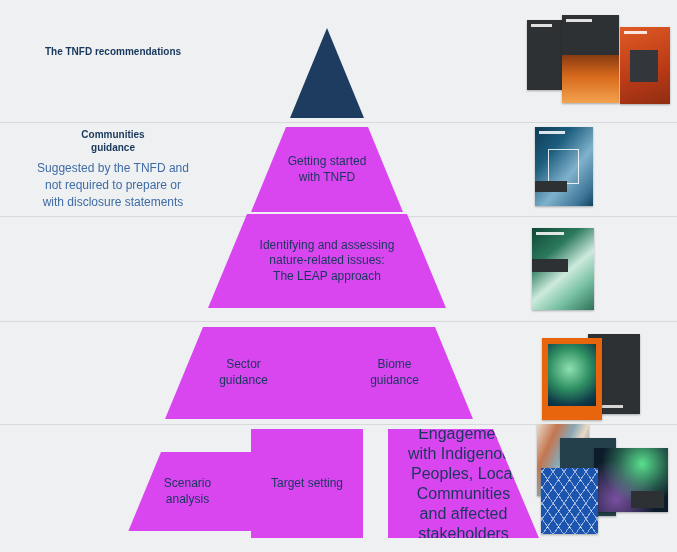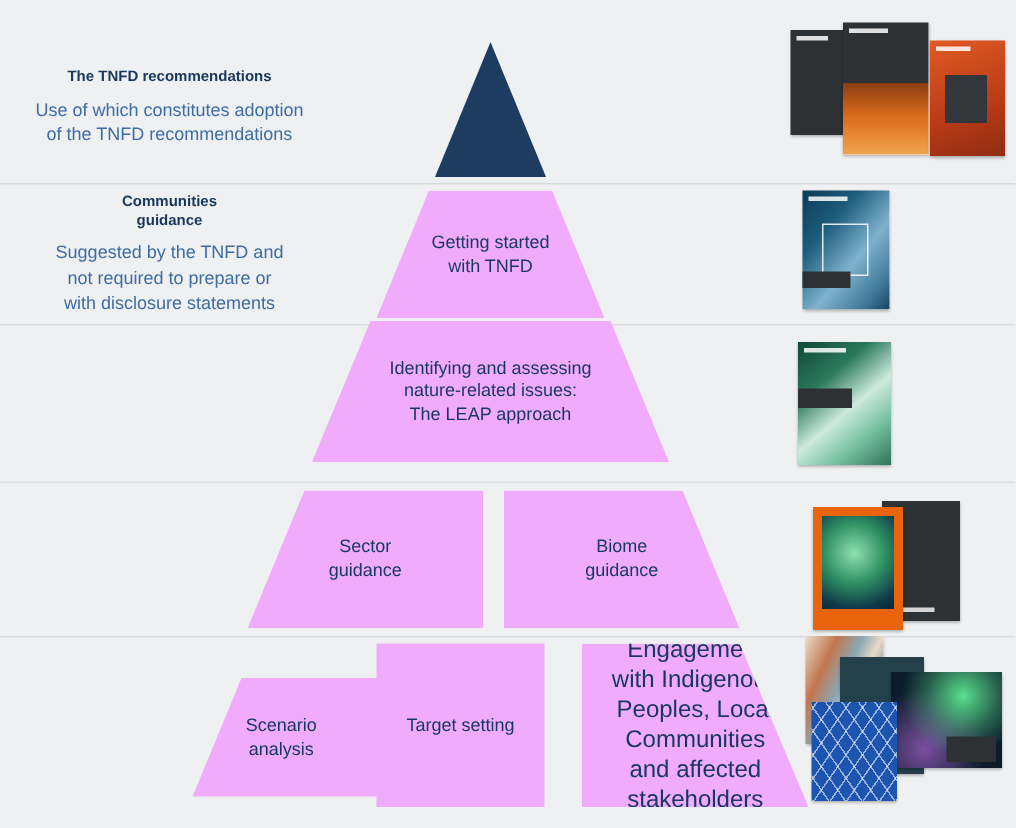--- a/index.html
+++ b/index.html
@@ -18,35 +18,35 @@
     font-weight:bold; font-size:10px; color:#17375c;
     line-height:1.25; margin-bottom:6px; white-space:pre-line;
   }
   .left-sec .body {
     font-size:12px; color:#3e6ca5; line-height:1.4; white-space:pre-line;
   }
   .sec1 { left:4px;  top:46px;  width:218px; }
   .sec2 { left:8px;  top:129px; width:210px; }
   
   .block {
-    position:absolute; background:#f0abfc; color:#17375c;
+    position:absolute; background:#d946ef; color:#17375c;
     display:flex; align-items:center; justify-content:center;
     text-align:center; font-size:12px; line-height:1.3;
     white-space:pre-line; z-index:2;
   }
   .apex  { left:290px; top:28px;  width:74px;  height:90px;
            background:#1e3c60;
            clip-path:polygon(37px 0, 74px 90px, 0 90px); }
   .lvl2  { left:251px; top:127px; width:152px; height:85px;
            clip-path:polygon(35px 0, 117px 0, 152px 85px, 0 85px); }
   .lvl3  { left:208px; top:214px; width:238px; height:94px;
            clip-path:polygon(39px 0, 199px 0, 238px 94px, 0 94px); }
   .lvl4l { left:165px; top:327px; width:157px; height:92px;
            clip-path:polygon(38px 0, 157px 0, 157px 92px, 0 92px); }
-  .lvl4r { left:336px; top:327px; width:157px; height:92px;
+  .lvl4r { left:316px; top:327px; width:157px; height:92px;
            clip-path:polygon(0 0, 119px 0, 157px 92px, 0 92px); }
   .lvl5l { left:116px; top:452px; width:143px; height:79px;
            clip-path:polygon(45px 0, 143px 0, 143px 109px, 0 109px); }
   .lvl5m { left:251px; top:429px; width:112px; height:109px; }
   .lvl5r { left:388px; top:429px; width:151px; height:109px;
            clip-path:polygon(0 0, 105px 0, 151px 109px, 0 109px);
            font-size:16px; line-height:1.25; }
   
   .cover {
     position:absolute; z-index:2;
@@ -106,22 +106,20 @@
 
 <div class="canvas">
 
   <div class="divider" style="top:122px"></div>
   <div class="divider" style="top:216px"></div>
   <div class="divider" style="top:321px"></div>
   <div class="divider" style="top:424px"></div>
 
   <div class="left-sec sec1">
     <div class="heading">The TNFD recommendations</div>
-    <div class="body">Use of which constitutes adoption
-of the TNFD recommendations</div>
   </div>
   <div class="left-sec sec2">
     <div class="heading">Communities
 guidance</div>
     <div class="body">Suggested by the TNFD and
 not required to prepare or
 with disclosure statements</div>
   </div>
 
   <div class="block apex"></div>

